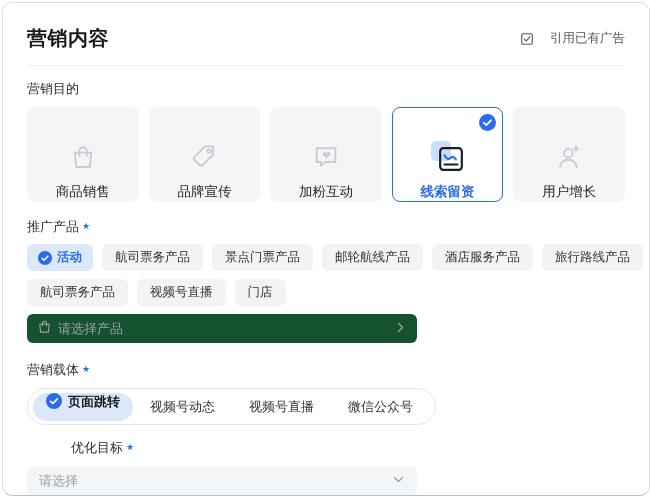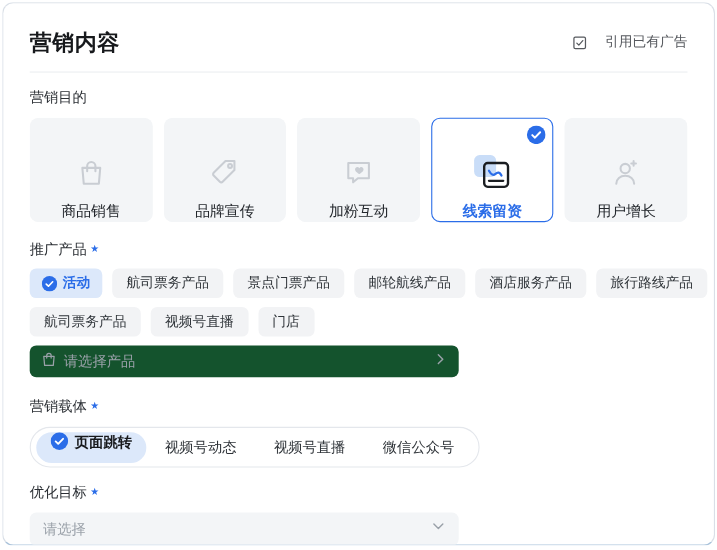--- a/index.html
+++ b/index.html
@@ -215,21 +215,21 @@
         </svg>
       </span>
       <span>页面跳转</span>
     </span>
     <span class="carrier-opt">视频号动态</span>
     <span class="carrier-opt">视频号直播</span>
     <span class="carrier-opt">微信公众号</span>
   </div>
 
   
-  <div class="sec-label" style="margin-top:14px;">
+  <div class="sec-label" style="margin-top:14px;margin-left:44px;">
     <span>优化目标</span><span class="star">★</span>
   </div>
 
   <div class="select">
     <span class="ph">请选择</span>
     <span>
       <svg width="13" height="13" viewBox="0 0 16 16" fill="none" stroke="#9aa1a9" stroke-width="1.6">
         <path d="M3 5.5l5 5 5-5" stroke-linecap="round" stroke-linejoin="round"></path>
       </svg>
     </span>

